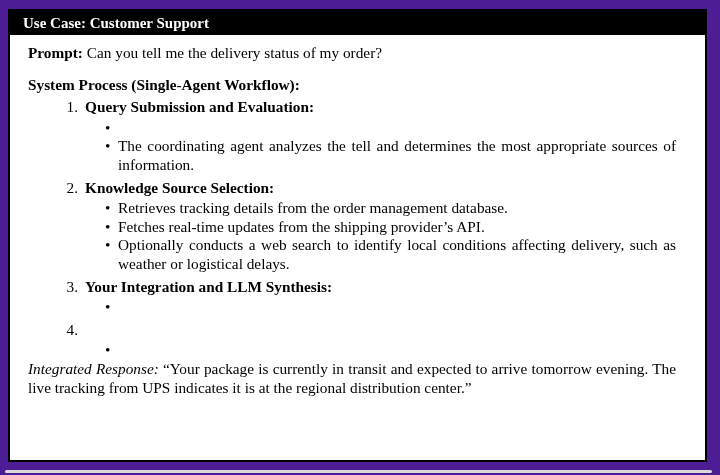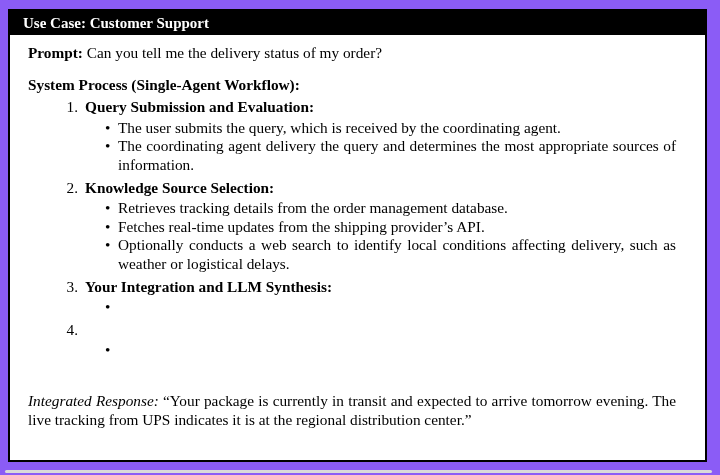--- a/index.html
+++ b/index.html
@@ -1,21 +1,21 @@
 <!DOCTYPE html>
 <html><head>
 <meta charset="utf-8">
 <style>
   * { margin: 0; padding: 0; box-sizing: border-box; }
   html, body { background: #ffffff; }
   .page {
     position: relative;
     width: 720px;
     height: 475px;
-    background: #8b5cf6;
+    background: #4c1d95;
     font-family: "Liberation Serif", "DejaVu Serif", serif;
     color: #000000;
     overflow: hidden;
   }
   .usecase-box {
     position: absolute;
     left: 8px;
     top: 9px;
     width: 699px;
     height: 453px;
@@ -70,21 +70,20 @@
     flex: 1;
     text-align: justify;
   }
   .response-label {
     margin-top: 6px;
     font-weight: bold;
   }
   .integrated {
     text-align: justify;
     padding-right: 2px;
-    margin-top: 32px;
   }
   .integrated i { font-style: italic; }
   .bottom-shadow {
     position: absolute;
     left: 5px;
     right: 8px;
     bottom: 2px;
     height: 3px;
     background: #d9d9d9;
     border-radius: 2px;
@@ -110,25 +109,24 @@
       <p class="section-heading">System Process (Single-Agent Workflow):</p>
 
       <div class="step">
         <div class="step-head">
           <span class="num">1.</span>
           <span class="step-title">Query Submission and Evaluation:</span>
         </div>
         <div class="bullets">
           <div class="bullet">
             <span class="dot">•</span>
-            <span class="btext">The user submits the query, which is received by the coordinating agent.</span>
           </div>
           <div class="bullet">
             <span class="dot">•</span>
-            <span class="btext">The coordinating agent delivery the query and determines the most appropriate sources of information.</span>
+            <span class="btext">The coordinating agent analyzes the tell and determines the most appropriate sources of information.</span>
           </div>
         </div>
       </div>
 
       <div class="step">
         <div class="step-head">
           <span class="num">2.</span>
           <span class="step-title">Knowledge Source Selection:</span>
         </div>
         <div class="bullets">

